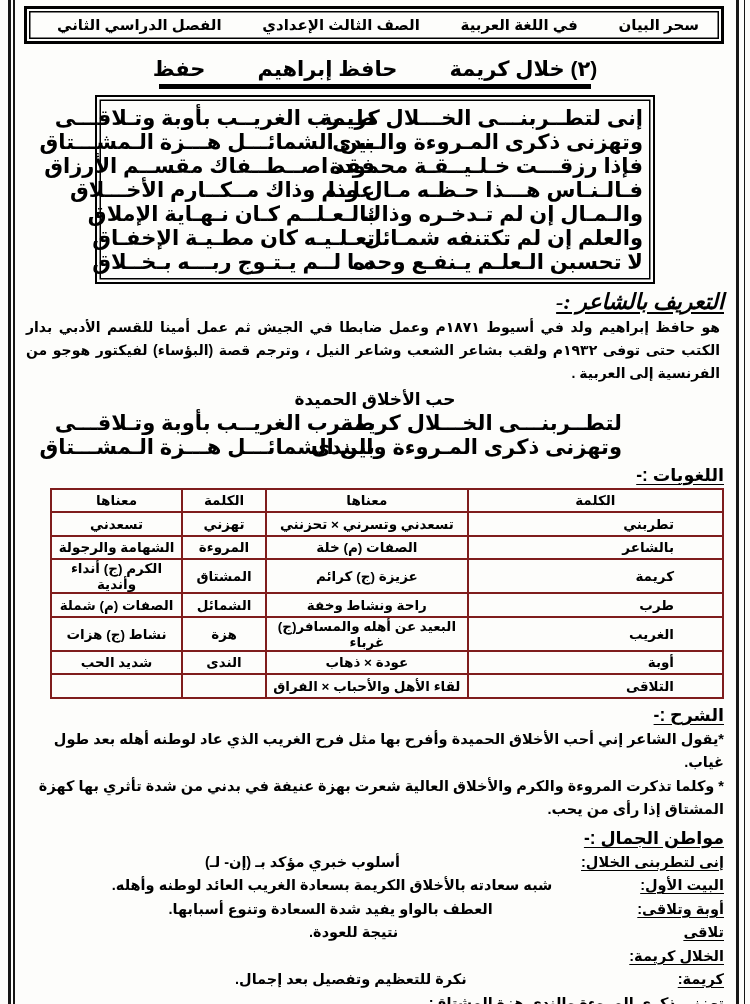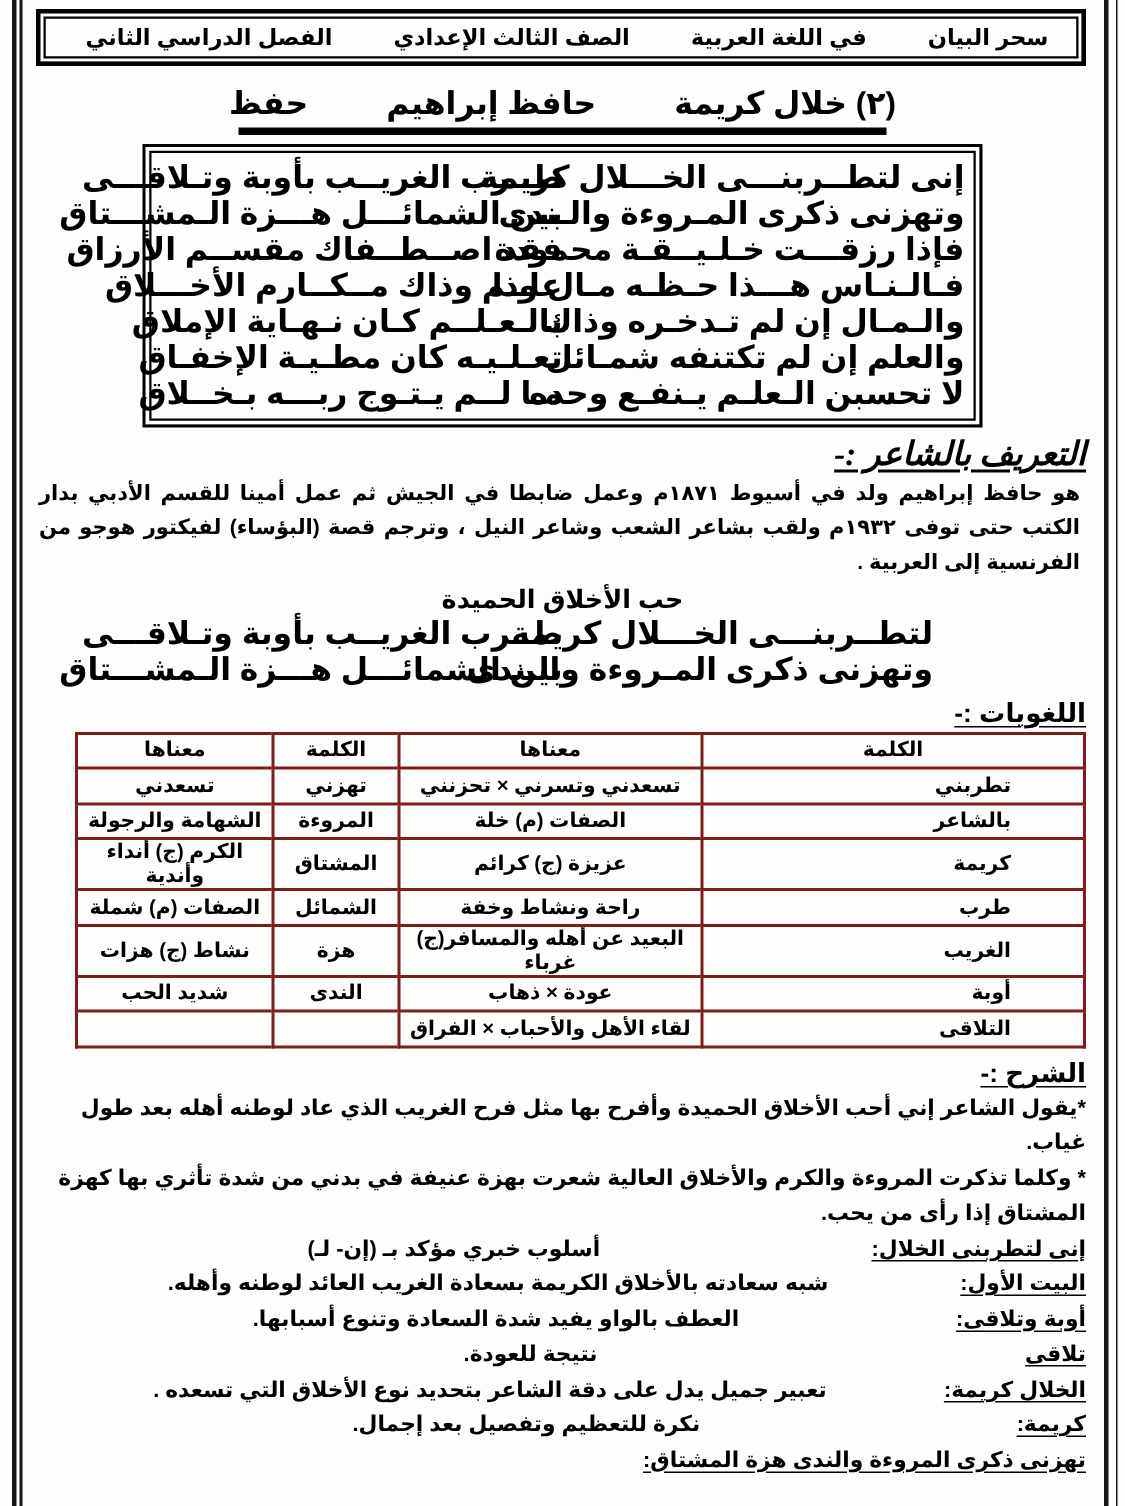--- a/index.html
+++ b/index.html
@@ -228,20 +228,21 @@
       </tbody>
   </table>
 
   <div class="sec-heading">الشرح :-</div>
   <div>
 
   <p class="expl-line" style="margin:0 26px 0 24px;">*يقول الشاعر إني أحب الأخلاق الحميدة وأفرح بها مثل فرح الغريب الذي عاد لوطنه أهله بعد طول غياب.</p>
       <p class="expl-line" style="margin:0 26px 0 24px;">* وكلما تذكرت المروءة والكرم والأخلاق العالية شعرت بهزة عنيفة في بدني من شدة تأثري بها كهزة المشتاق إذا رأى من يحب.</p>
     </div>
 
+  <div class="sec-heading">مواطن الجمال :-</div>
   <div>
 
       <div class="beauty-row">
         <span class="b-label">إنى لتطربنى الخلال:</span>
         <span class="b-text">أسلوب خبري مؤكد بـ (إن- لـ)</span>
       </div>
 
       <div class="beauty-row">
         <span class="b-label">البيت الأول:</span>
         <span class="b-text">شبه سعادته بالأخلاق الكريمة بسعادة الغريب العائد لوطنه وأهله.</span>
@@ -252,21 +253,20 @@
         <span class="b-text">العطف بالواو يفيد شدة السعادة وتنوع أسبابها.</span>
       </div>
 
       <div class="beauty-row">
         <span class="b-label">تلاقى</span>
         <span class="b-text">نتيجة للعودة.</span>
       </div>
 
       <div class="beauty-row">
         <span class="b-label">الخلال كريمة:</span>
-        <span class="b-text">تعبير جميل يدل على دقة الشاعر بتحديد نوع الأخلاق التي تسعده .</span>
       </div>
 
       <div class="beauty-row">
         <span class="b-label">كريمة:</span>
         <span class="b-text">نكرة للتعظيم وتفصيل بعد إجمال.</span>
       </div>
     </div>
   <div class="beauty-final-label">تهزنى ذكرى المروءة والندى هزة المشتاق:</div>
 
 </div>

